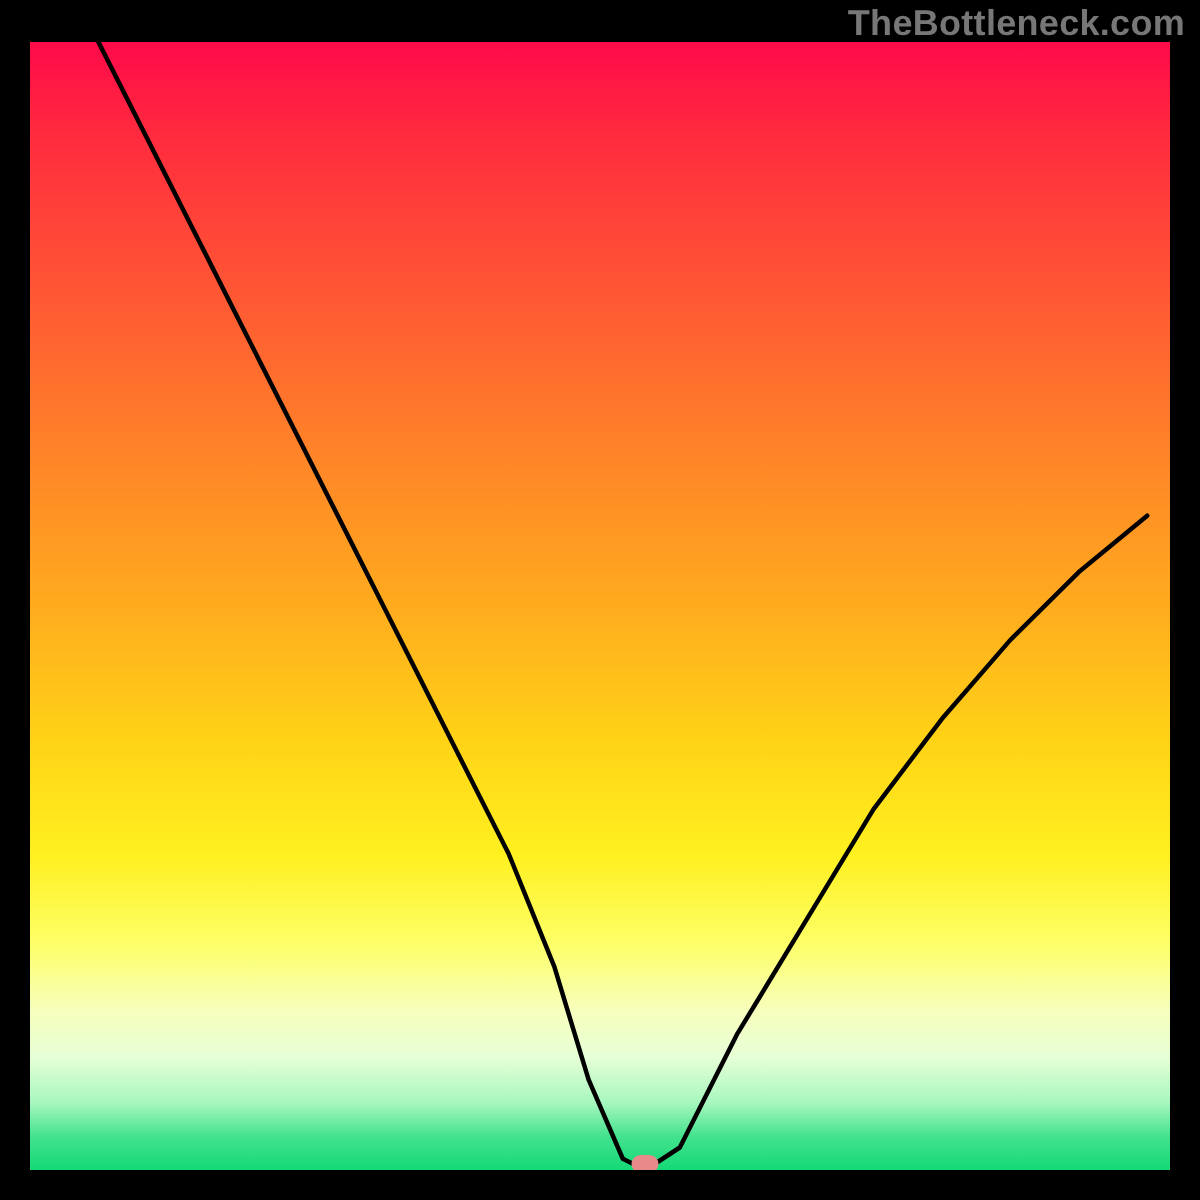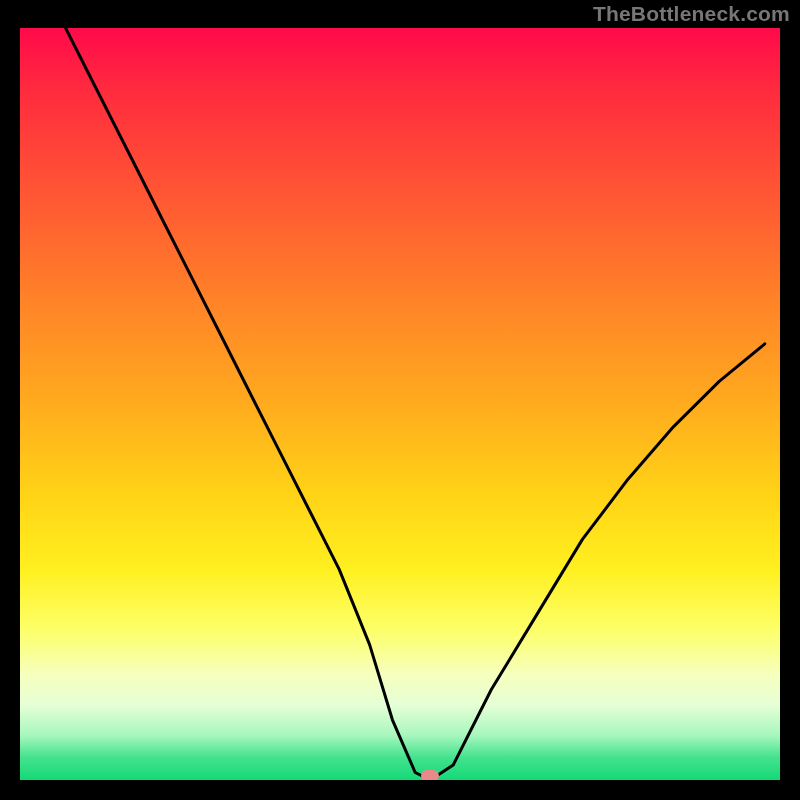--- a/index.html
+++ b/index.html
@@ -15,21 +15,21 @@
     position: relative;
     width: 800px;
     height: 800px;
     background: #000;
   }
   .watermark {
     position: absolute;
     top: 2px;
     right: 10px;
     color: #777;
-    font-size: 21px;
+    font-size: 24px;
     font-weight: 600;
     letter-spacing: 0.2px;
     z-index: 10;
   }
   .plot-area {
     position: absolute;
     left: 20px;
     top: 28px;
     width: 760px;
     height: 752px;

